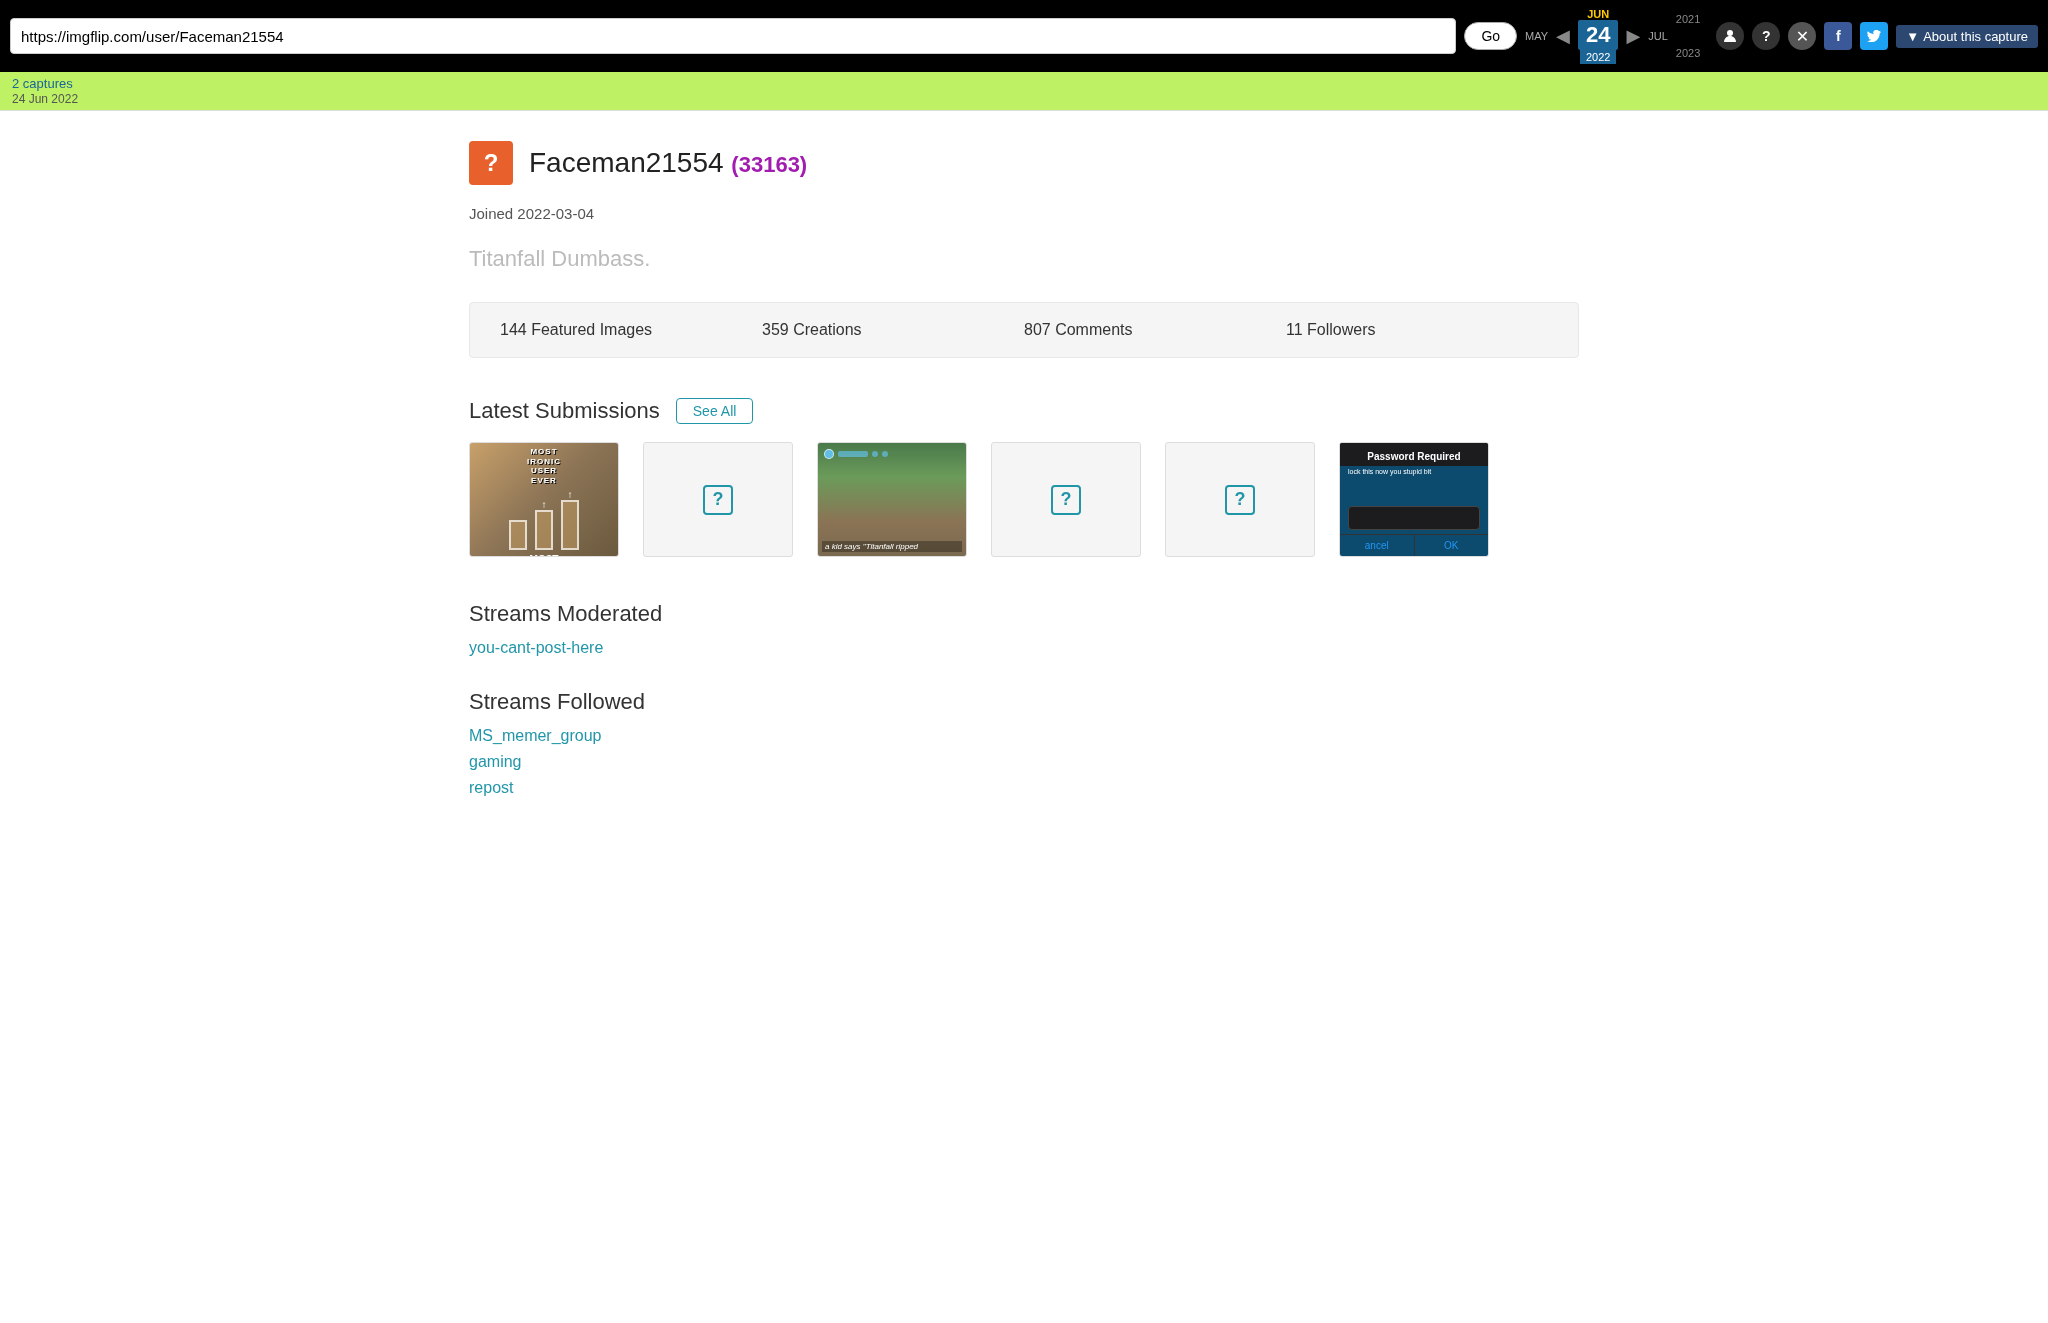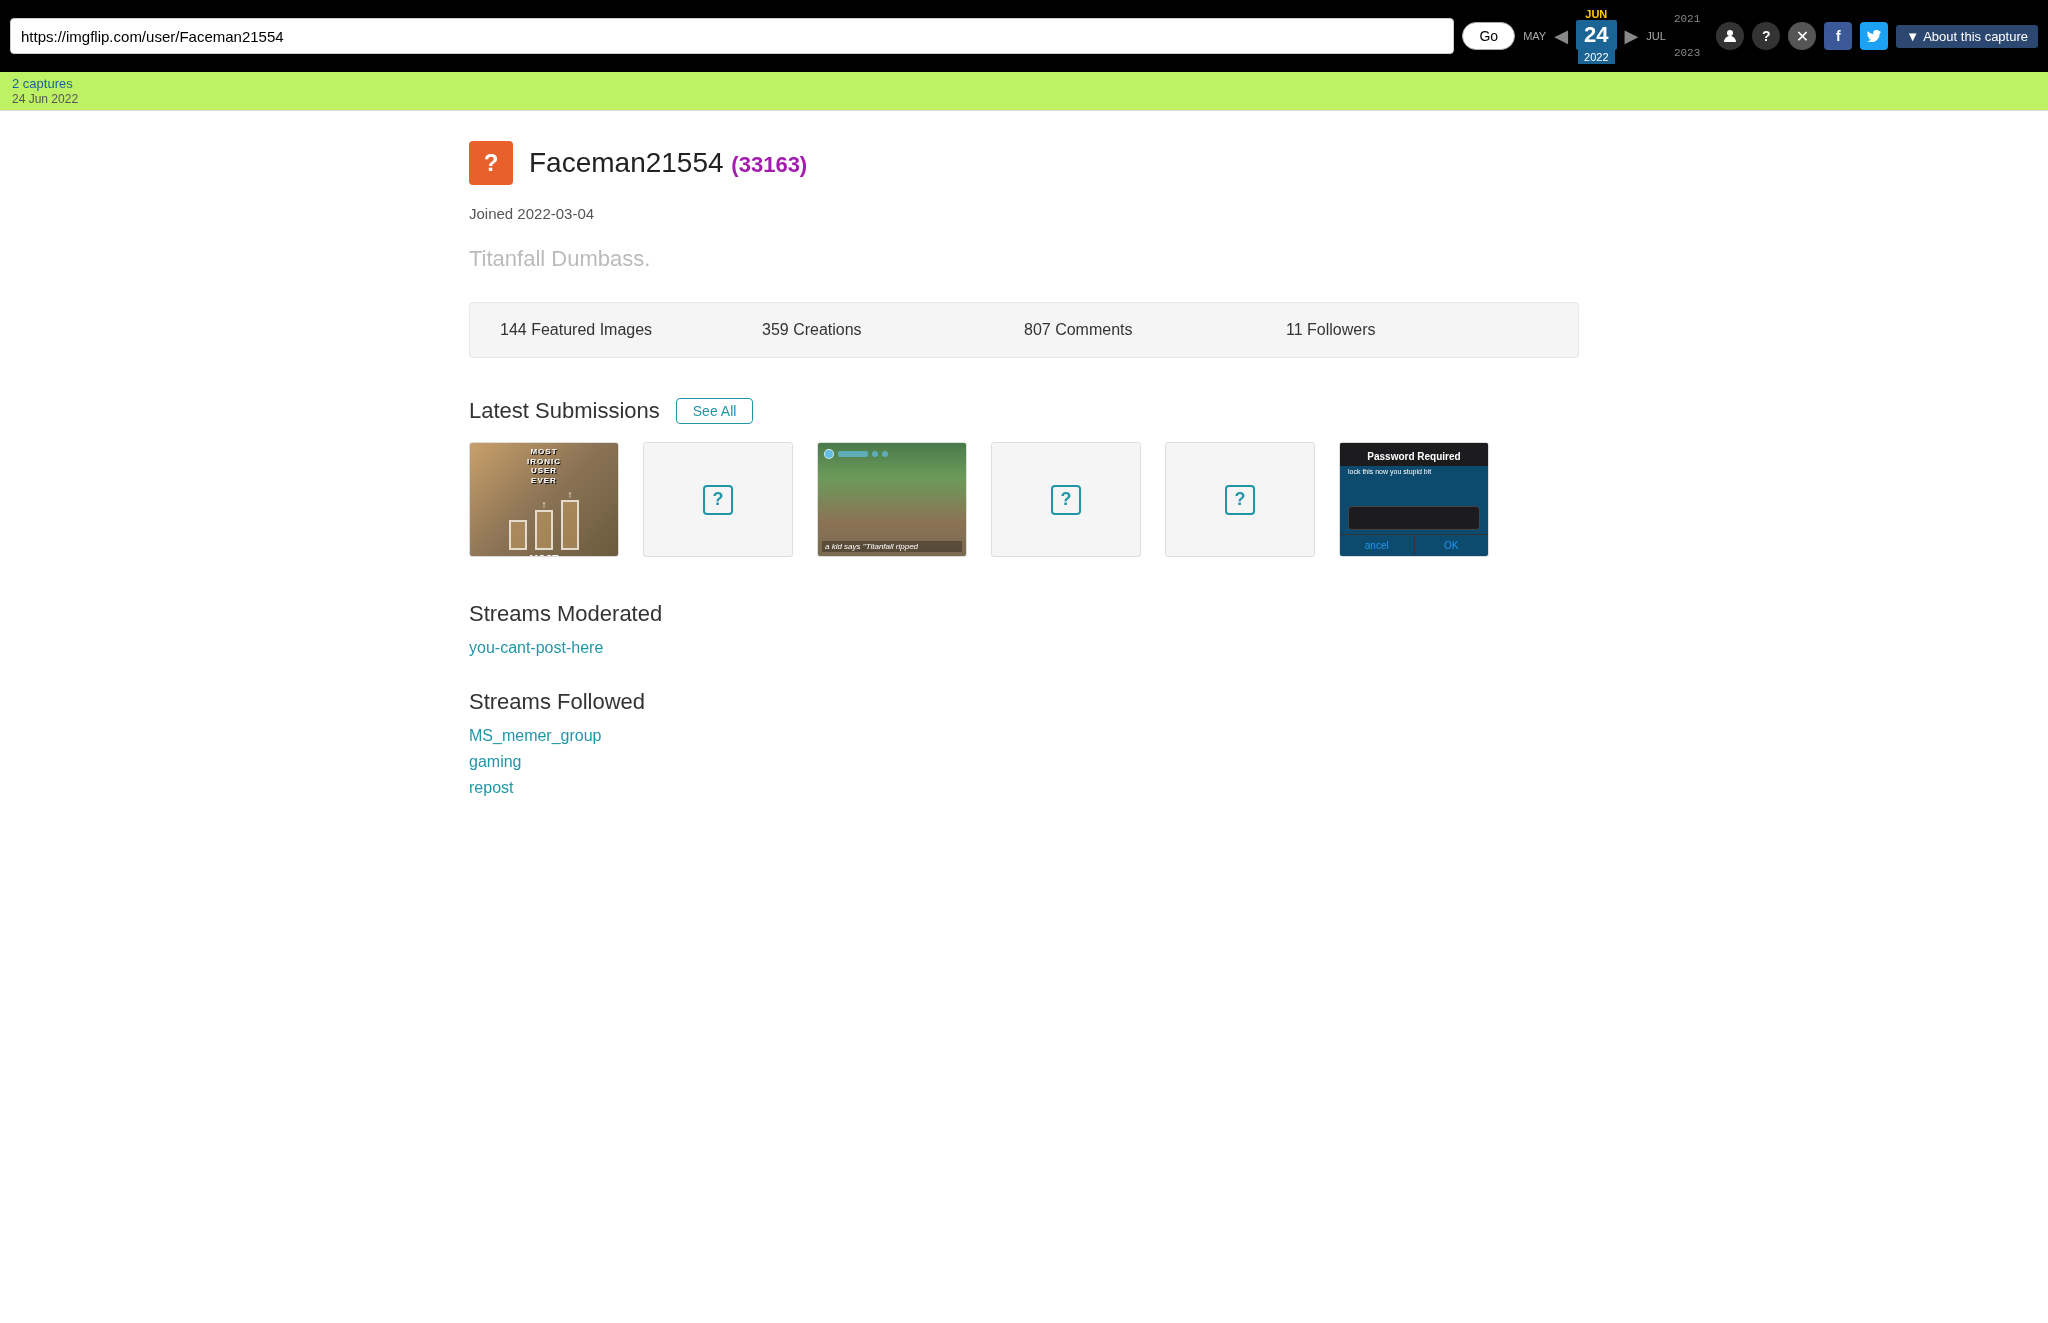--- a/index.html
+++ b/index.html
@@ -54,21 +54,21 @@
       min-width: 36px;
       text-align: center;
     }
     .wb-year-highlight {
       background: #1a6496;
       color: #fff;
       font-size: 11px;
       padding: 1px 6px;
       text-align: center;
     }
-    .wb-year-muted { color: #888; font-size: 11px; text-align: center; font-family: Liberation Mono, monospace; }
+    .wb-year-muted { color: #888; font-size: 11px; text-align: center; }
     .wb-nav-arrow {
       color: #888;
       font-size: 18px;
       cursor: pointer;
       padding: 0 4px;
     }
     .wb-cal-col { display: flex; flex-direction: column; align-items: center; }
     .wb-icons-right {
       display: flex;
       align-items: center;

